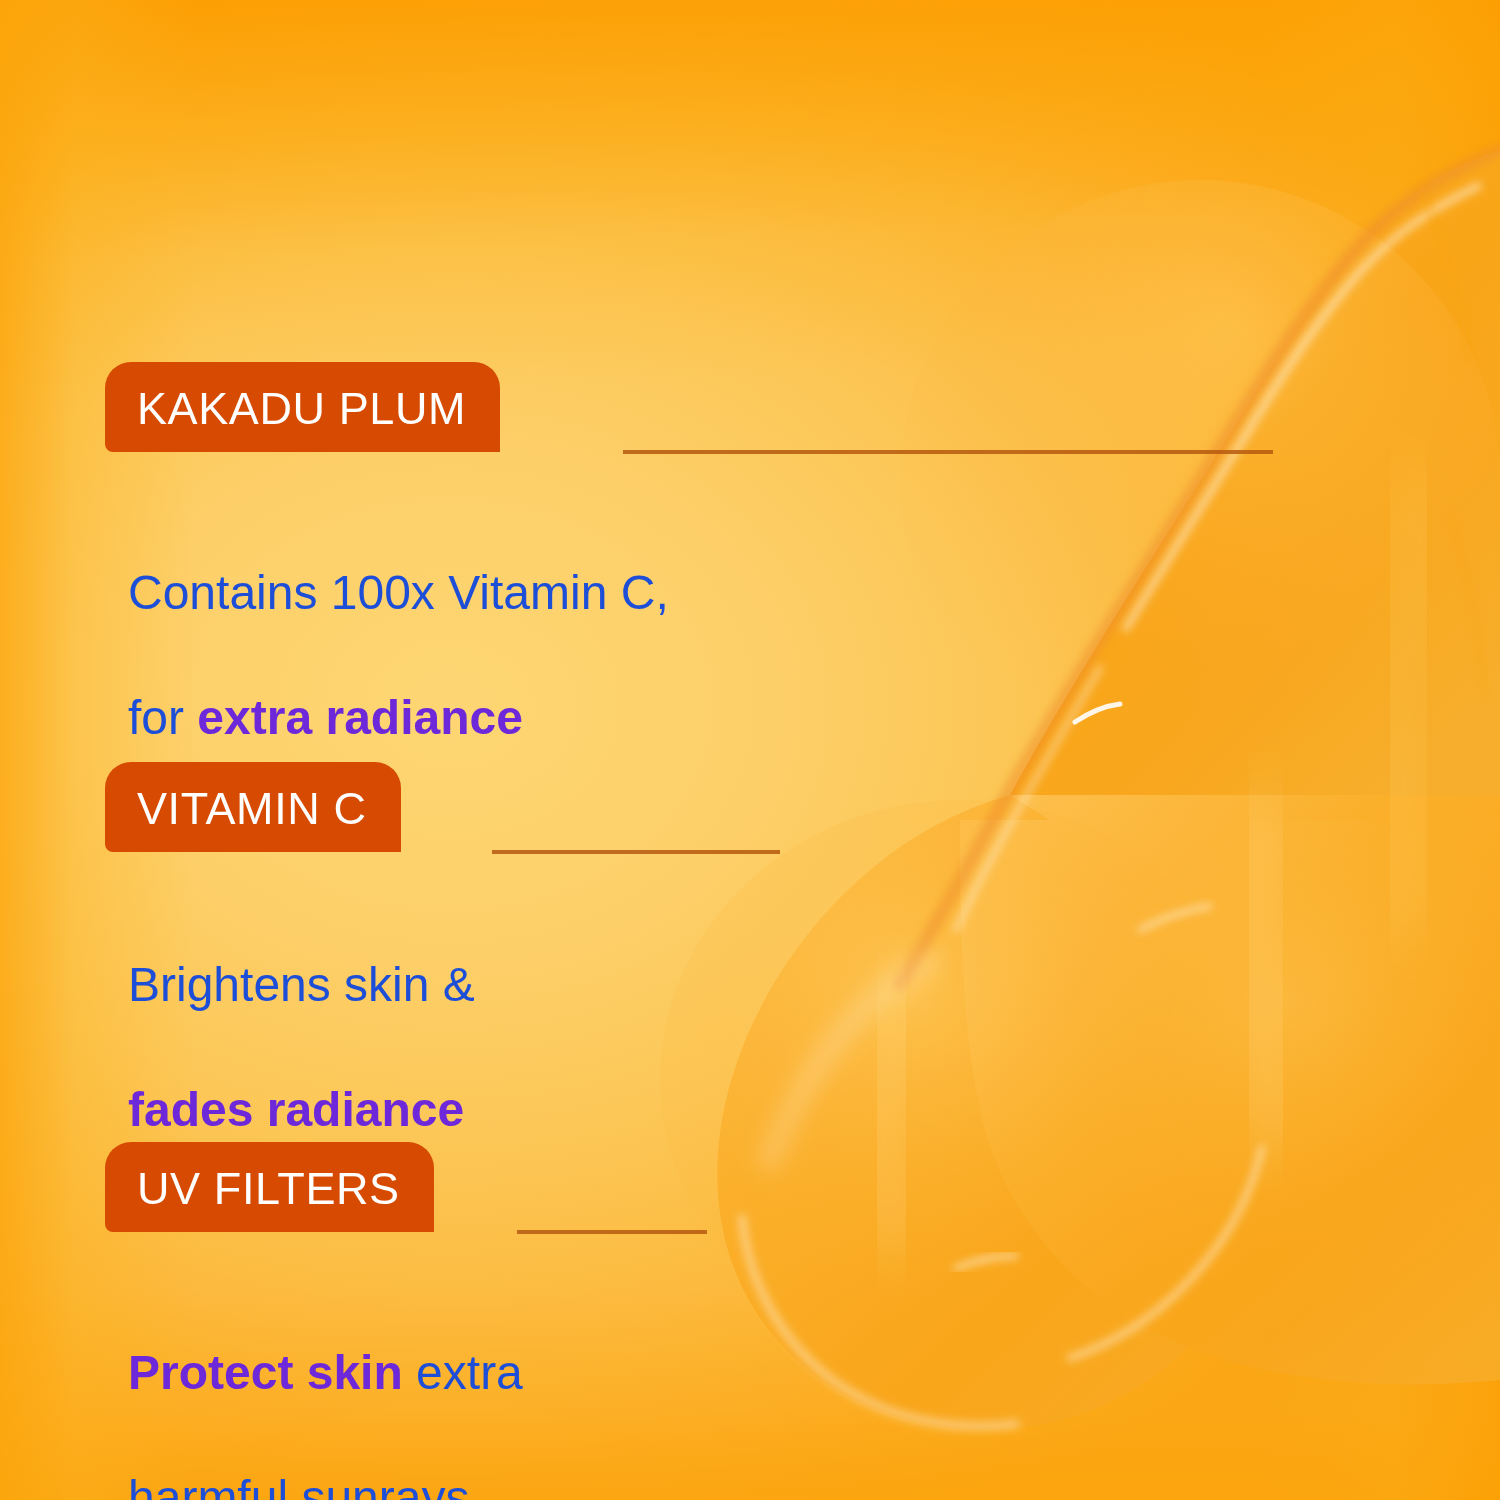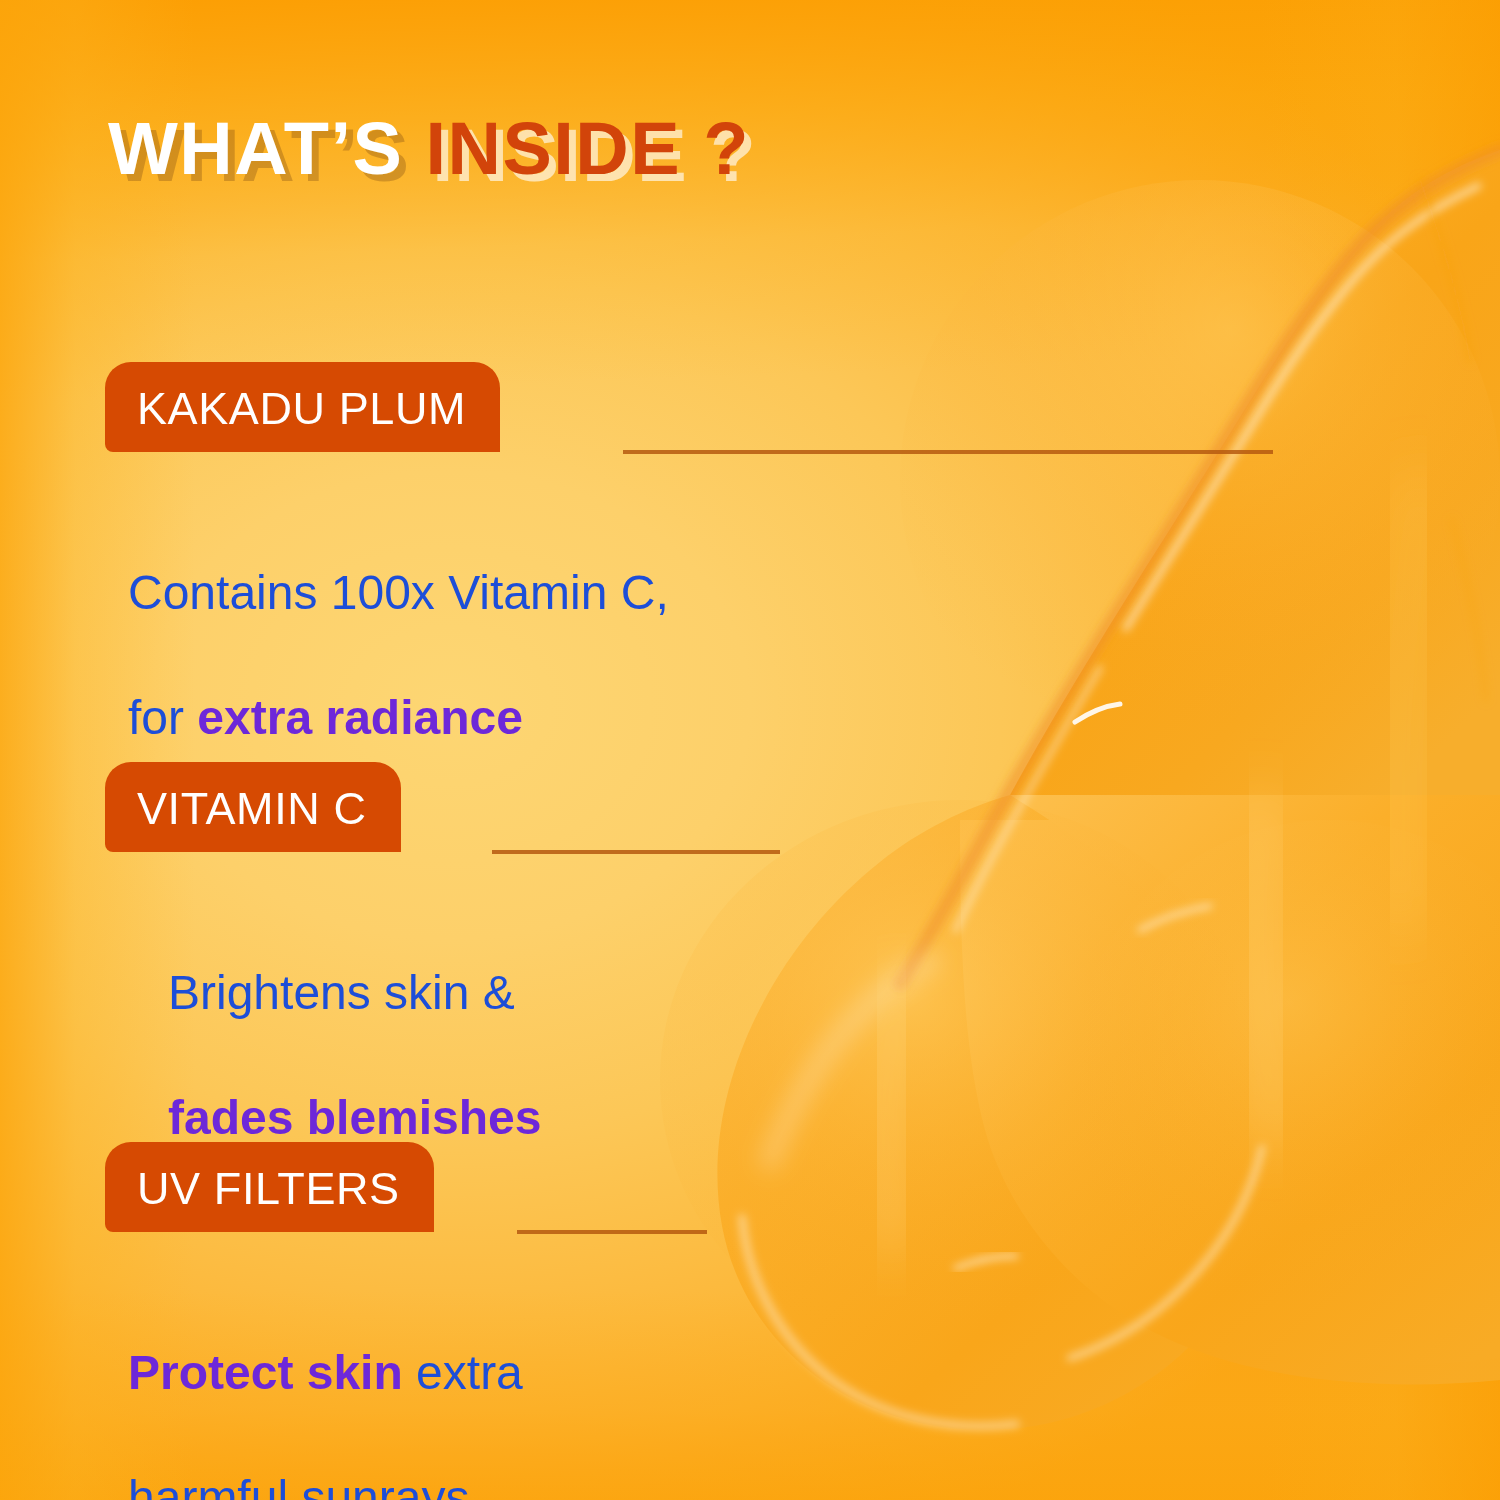--- a/index.html
+++ b/index.html
@@ -162,21 +162,21 @@
     font-weight: 500;
   }
 
   
   #block-1 { top: 362px; }
   #block-1 .rule { left: 623px; width: 650px; }
   #block-1 .desc { top: 138px; }
 
   #block-2 { top: 762px; }
   #block-2 .rule { left: 492px; width: 288px; }
-  #block-2 .desc { top: 138px; margin-left: 40px; }
+  #block-2 .desc { top: 130px; }
 
   #block-3 { top: 1142px; }
   #block-3 .rule { left: 517px; width: 190px; }
   #block-3 .desc { top: 138px; }
 </style>
 </head>
 <body>
 
 <div id="poster">
 
@@ -299,44 +299,40 @@
 
       <path d="M1260,820 C1250,930 1256,1030 1276,1120" fill="none" stroke="#ffd87e" stroke-opacity="0.30" stroke-width="60" stroke-linecap="round" filter="url(#blurLg)"></path>
       <path d="M1420,500 C1400,640 1392,780 1400,900" fill="none" stroke="#ffd066" stroke-opacity="0.22" stroke-width="70" stroke-linecap="round" filter="url(#blurLg)"></path>
       <path d="M900,1000 C880,1080 878,1160 892,1230" fill="none" stroke="#ffdf92" stroke-opacity="0.26" stroke-width="55" stroke-linecap="round" filter="url(#blurLg)"></path>
 
       <path d="M1420,180 C1442,240 1460,300 1470,360" fill="none" stroke="#f6a11a" stroke-opacity="0.35" stroke-width="6" stroke-linecap="round" filter="url(#blurSm)"></path>
       <path d="M1452,520 C1468,580 1480,640 1486,700" fill="none" stroke="#f6a11a" stroke-opacity="0.25" stroke-width="5" stroke-linecap="round" filter="url(#blurSm)"></path>
     </svg>
   </div>
 
-  <div class="heading">
-    <span class="word-white">WHAT’S</span>
-    <span class="word-accent">INSIDE ?</span>
-  </div>
 
   <div class="block" id="block-1">
     <div class="badge-row">
       <div class="badge">KAKADU PLUM</div>
       <div class="rule"></div>
     </div>
     <div class="desc">
       <span class="plain">Contains 100x Vitamin C,</span><br>
       <span class="plain">for </span><span class="hl">extra radiance</span>
     </div>
   </div>
 
   <div class="block" id="block-2">
     <div class="badge-row">
       <div class="badge">VITAMIN C</div>
       <div class="rule"></div>
     </div>
     <div class="desc">
       <span class="plain">Brightens skin &amp;</span><br>
-      <span class="hl">fades blemishes</span>
+      <span class="hl">fades radiance</span>
     </div>
   </div>
 
   <div class="block" id="block-3">
     <div class="badge-row">
       <div class="badge">UV FILTERS</div>
       <div class="rule"></div>
     </div>
     <div class="desc">
       <span class="hl">Protect skin</span><span class="plain"> extra</span><br>

